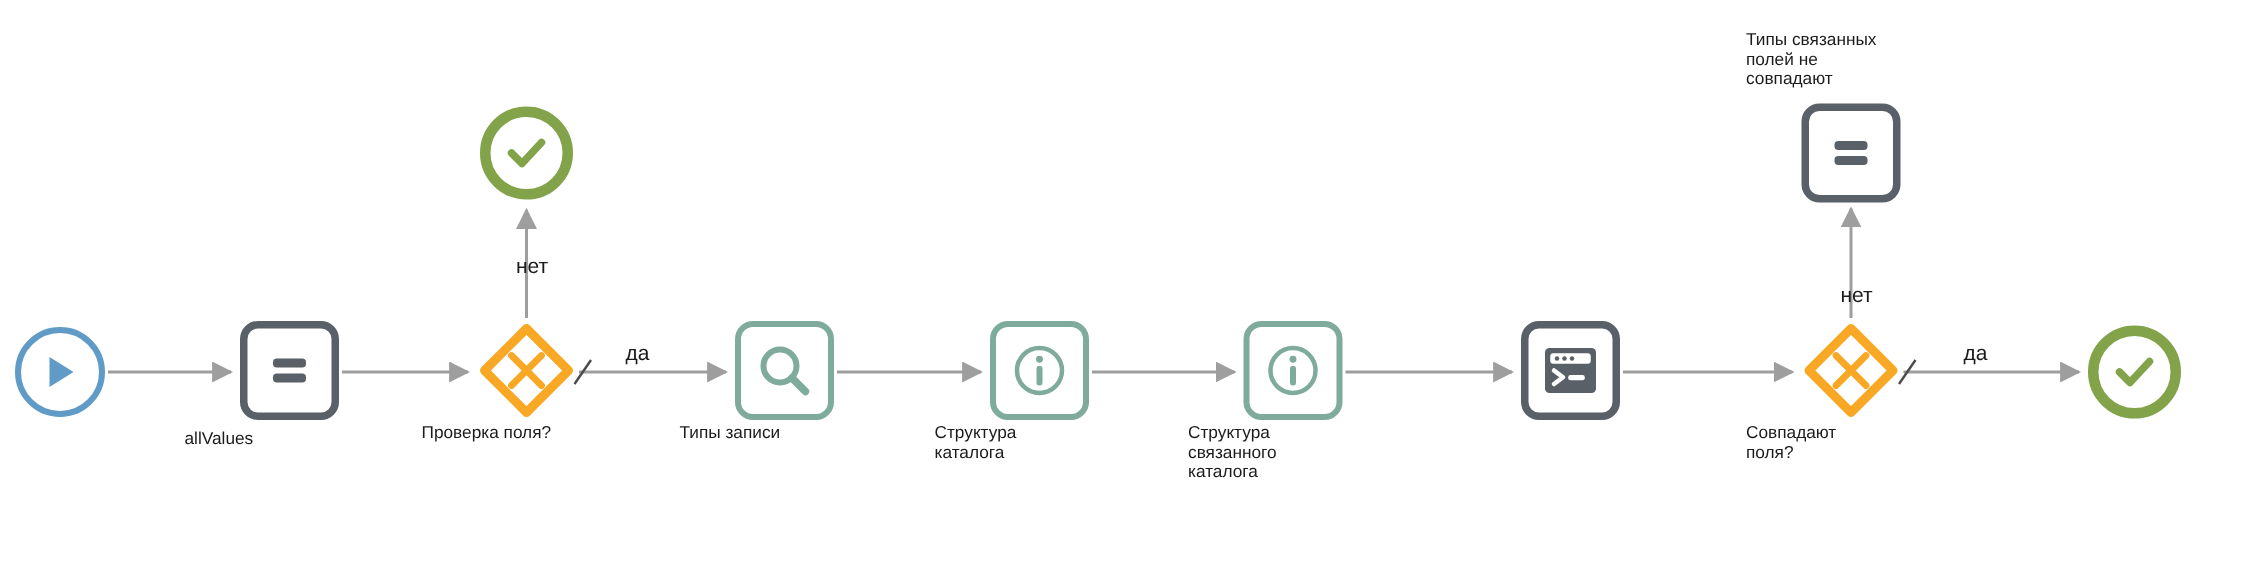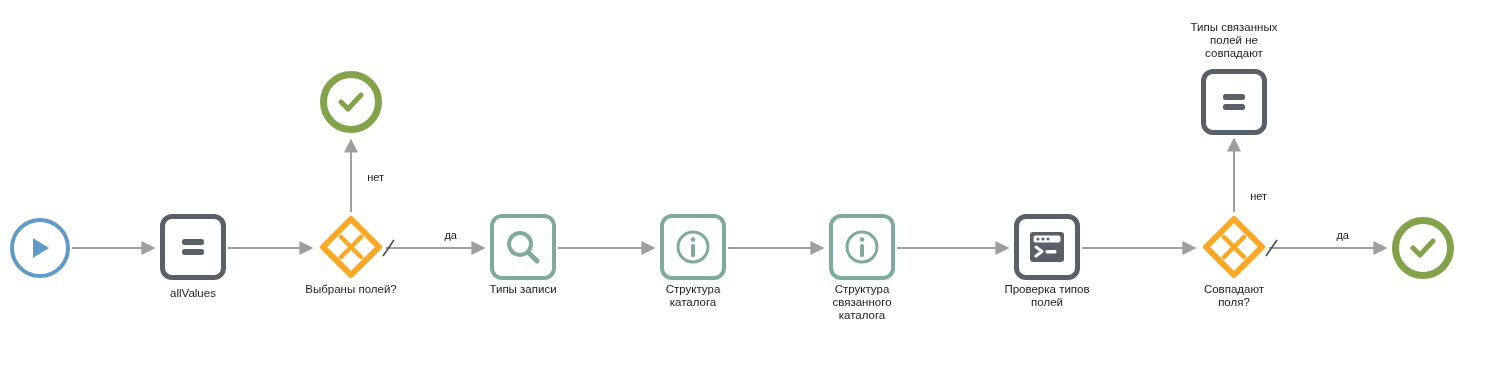--- a/index.html
+++ b/index.html
@@ -59,31 +59,31 @@
   .task.green  { border: 4px solid #7fab9c; }
   
   .gateway {
     display: flex;
     align-items: center;
     justify-content: center;
   }
   
   .node-label {
     position: absolute;
-    text-align: center;
+    text-align: left;
     font-size: 11.5px;
     line-height: 13px;
     color: #1b1b1b;
     white-space: pre-line;
     pointer-events: none;
   }
   .edge-label {
     position: absolute;
-    text-align: right;
-    font-size: 11px;
+    text-align: left;
+    font-size: 14px;
     line-height: 13px;
     color: #1b1b1b;
     pointer-events: none;
   }
 </style>
 </head>
 <body>
 
 <div id="canvas">
 
@@ -130,21 +130,21 @@
     </svg>
   </div>
   <div class="node-label" style="left:123px; top:287px; width:140px;">allValues</div>
 
   <div class="node gateway" style="left:318px; top:214px; width:66px; height:66px;">
     <svg width="66" height="66" viewBox="0 0 66 66">
       <path d="M33 5 L61 33 L33 61 L5 33 Z" fill="#ffffff" stroke="#f9a825" stroke-width="6" stroke-linejoin="round"></path>
       <path d="M23 23 L43 43 M43 23 L23 43" stroke="#f9a825" stroke-width="4.5" stroke-linecap="round"></path>
     </svg>
   </div>
-  <div class="node-label" style="left:281px; top:283px; width:140px;">Выбраны полей?</div>
+  <div class="node-label" style="left:281px; top:283px; width:140px;">Проверка поля?</div>
 
   <div class="node end-event" style="left:320px; top:71px; width:62px; height:62px;">
     <svg width="30" height="30" viewBox="0 0 30 30">
       <path d="M5 15 L12 22 L25 8" fill="none" stroke="#82a34a" stroke-width="5" stroke-linecap="round" stroke-linejoin="round"></path>
     </svg>
   </div>
 
   <div class="node task green" style="left:490px; top:214px; width:66px; height:66px;">
     <svg width="40" height="40" viewBox="0 0 40 40">
       <circle cx="17" cy="17" r="11" fill="none" stroke="#7fab9c" stroke-width="4"></circle>
@@ -178,22 +178,20 @@
     <svg width="42" height="42" viewBox="0 0 42 42">
       <rect x="4" y="6" width="34" height="30" rx="3" fill="#5a6067"></rect>
       <rect x="7.5" y="9.5" width="27" height="7" rx="2" fill="#ffffff"></rect>
       <circle cx="12" cy="13" r="1.5" fill="#5a6067"></circle>
       <circle cx="17" cy="13" r="1.5" fill="#5a6067"></circle>
       <circle cx="22" cy="13" r="1.5" fill="#5a6067"></circle>
       <path d="M10 21 L16 25.5 L10 30" fill="none" stroke="#ffffff" stroke-width="3" stroke-linecap="round" stroke-linejoin="round"></path>
       <rect x="19.5" y="24" width="11" height="3.5" rx="1.4" fill="#ffffff"></rect>
     </svg>
   </div>
-  <div class="node-label" style="left:977px; top:283px; width:140px;">Проверка типов
-полей</div>
 
   <div class="node gateway" style="left:1201px; top:214px; width:66px; height:66px;">
     <svg width="66" height="66" viewBox="0 0 66 66">
       <path d="M33 5 L61 33 L33 61 L5 33 Z" fill="#ffffff" stroke="#f9a825" stroke-width="6" stroke-linejoin="round"></path>
       <path d="M23 23 L43 43 M43 23 L23 43" stroke="#f9a825" stroke-width="4.5" stroke-linecap="round"></path>
     </svg>
   </div>
   <div class="node-label" style="left:1164px; top:283px; width:140px;">Совпадают
 поля?</div>
 

